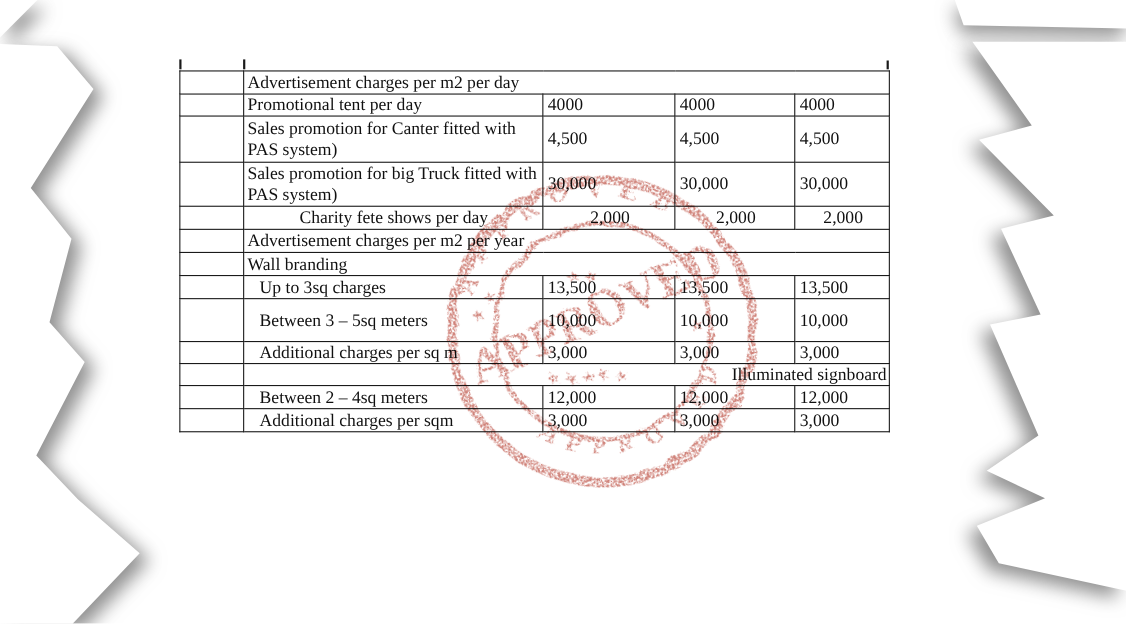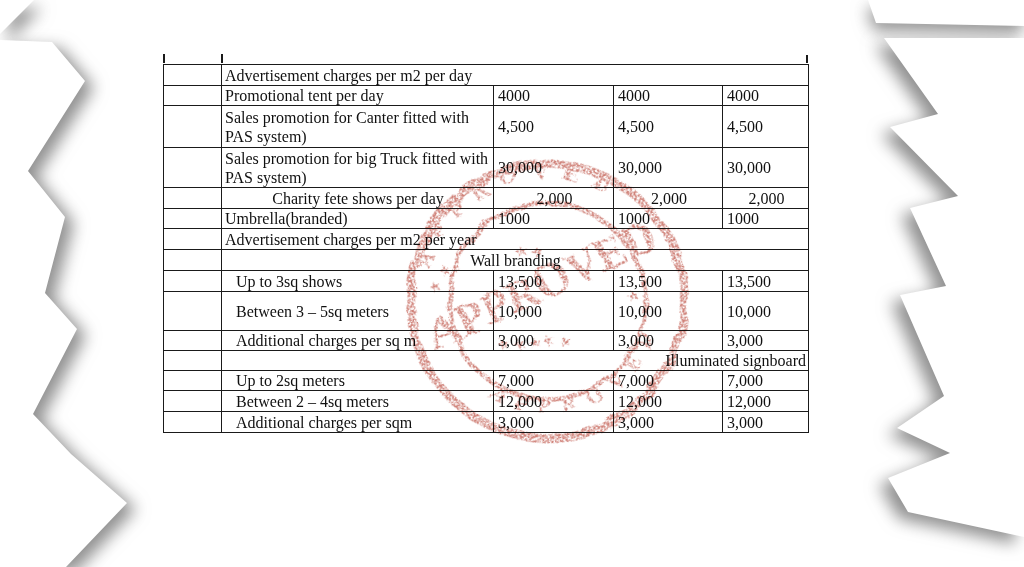--- a/index.html
+++ b/index.html
@@ -68,38 +68,31 @@
           <td class="val">30,000</td>
           <td class="val">30,000</td>
         </tr>
         <tr style="height: 21px; text-align: center;">
           <td class="lcol"></td>
           <td class="desc item">Charity fete shows per day</td>
           <td class="val">2,000</td>
           <td class="val">2,000</td>
           <td class="val">2,000</td>
         </tr>
-        <tr style="height: 20px;">
-          <td class="lcol"></td>
-          <td class="desc item">Umbrella(branded)</td>
-          <td class="val">1000</td>
-          <td class="val">1000</td>
-          <td class="val">1000</td>
-        </tr>
         <tr style="height: 21px;">
           <td class="lcol"></td>
           <td class="desc section" colspan="4">Advertisement charges per m2 per year</td>
         </tr>
-        <tr style="height: 21px; text-align: center;">
+        <tr style="height: 21px;">
           <td class="lcol"></td>
           <td class="desc section" colspan="4">Wall branding</td>
         </tr>
         <tr style="height: 21px;">
           <td class="lcol"></td>
-          <td class="desc subitem">Up to 3sq shows</td>
+          <td class="desc subitem">Up to 3sq charges</td>
           <td class="val">13,500</td>
           <td class="val">13,500</td>
           <td class="val">13,500</td>
         </tr>
         <tr style="height: 39px;">
           <td class="lcol"></td>
           <td class="desc subitem">Between 3 – 5sq meters</td>
           <td class="val">10,000</td>
           <td class="val">10,000</td>
           <td class="val">10,000</td>
@@ -107,27 +100,20 @@
         <tr style="height: 20px;">
           <td class="lcol"></td>
           <td class="desc subitem">Additional charges per sq m</td>
           <td class="val">3,000</td>
           <td class="val">3,000</td>
           <td class="val">3,000</td>
         </tr>
         <tr style="height: 20px; text-align: right;">
           <td class="lcol"></td>
           <td class="desc section" colspan="4">Illuminated signboard</td>
-        </tr>
-        <tr style="height: 20px;">
-          <td class="lcol"></td>
-          <td class="desc subitem">Up to 2sq meters</td>
-          <td class="val">7,000</td>
-          <td class="val">7,000</td>
-          <td class="val">7,000</td>
         </tr>
         <tr style="height: 21px; margin-top: 36px;">
           <td class="lcol"></td>
           <td class="desc subitem">Between 2 – 4sq meters</td>
           <td class="val">12,000</td>
           <td class="val">12,000</td>
           <td class="val">12,000</td>
         </tr>
         <tr style="height: 21px;">
           <td class="lcol"></td>

